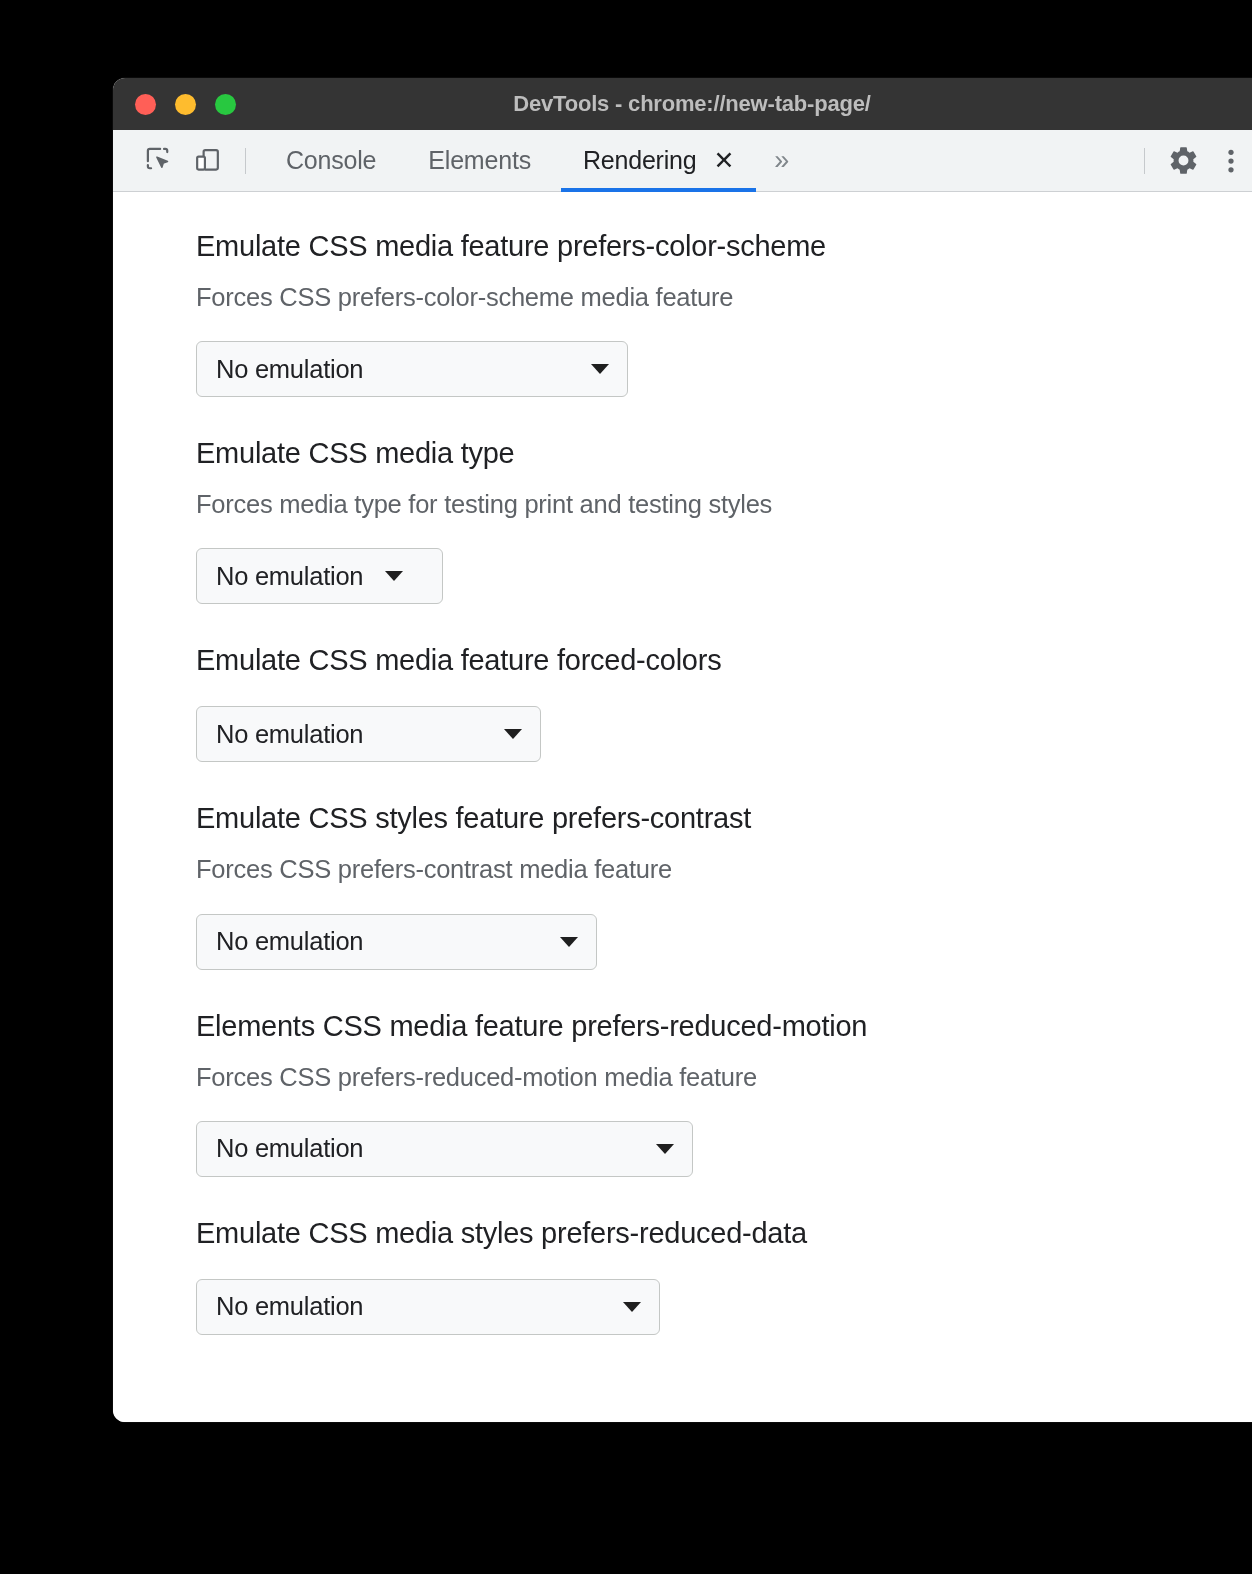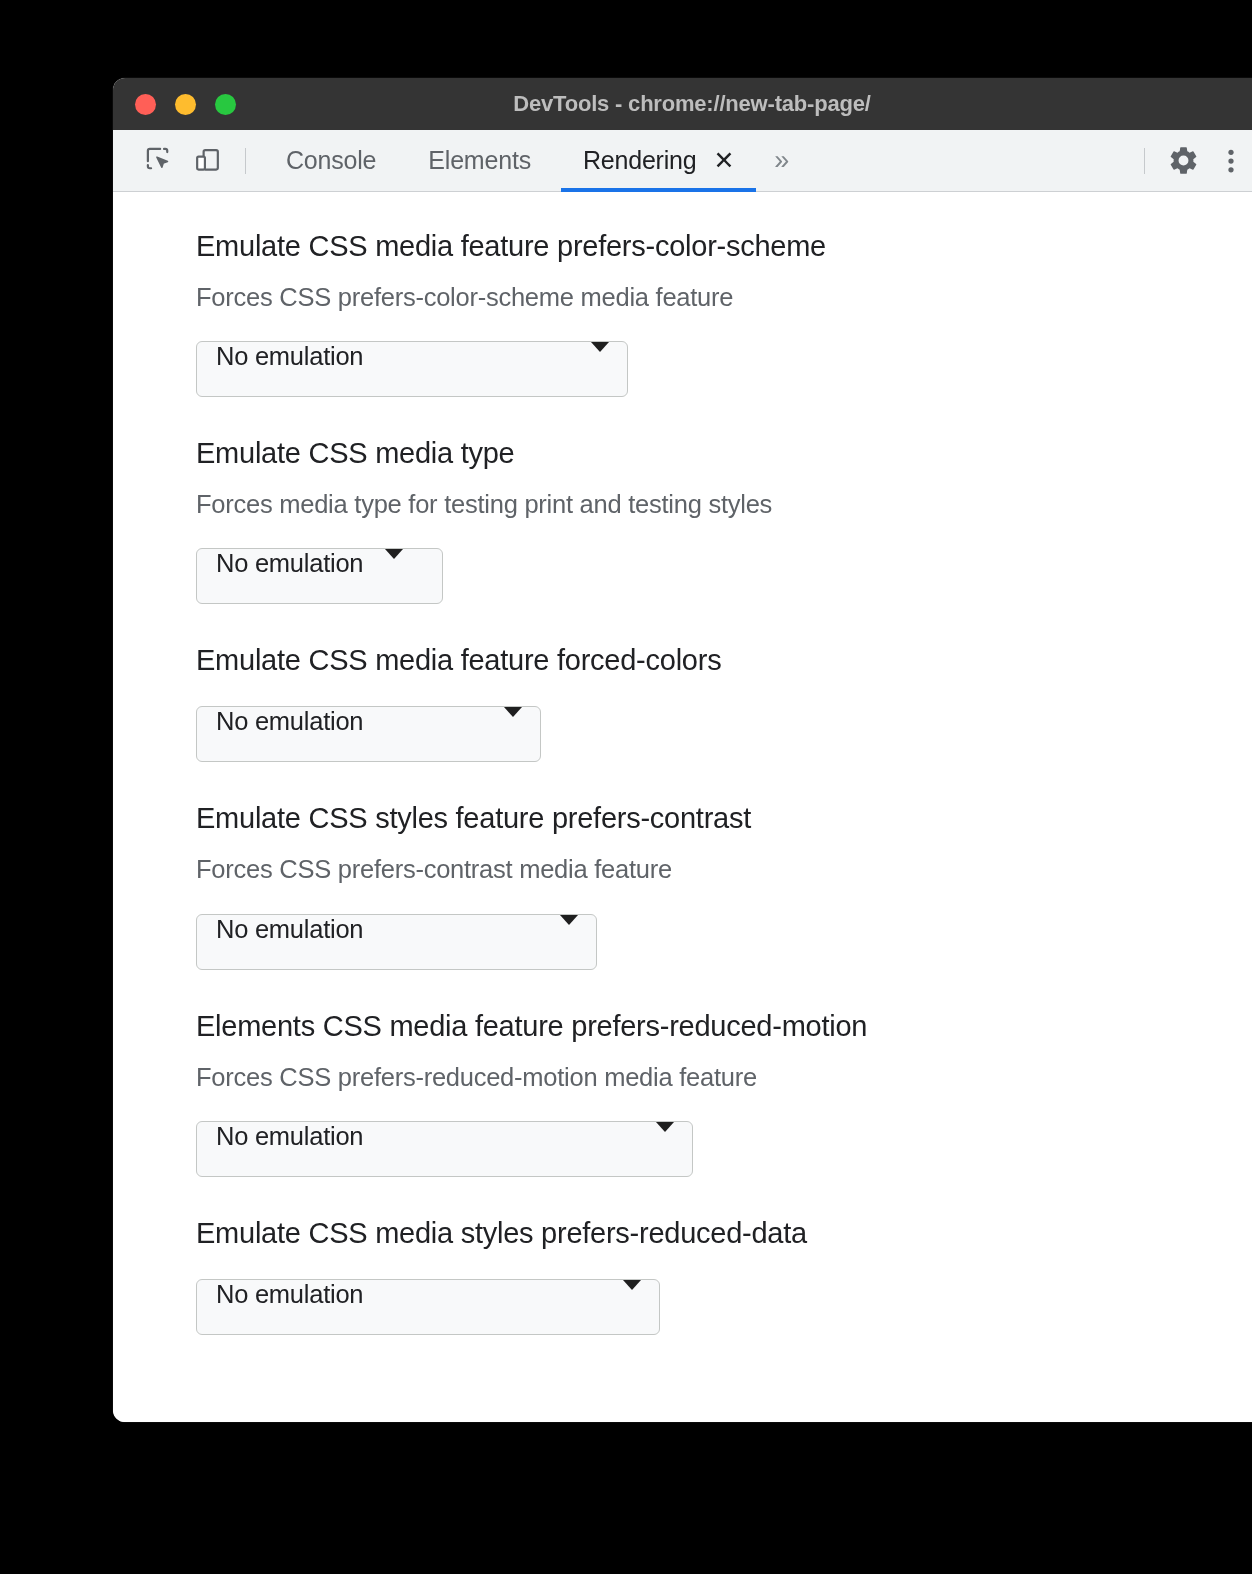--- a/index.html
+++ b/index.html
@@ -169,20 +169,21 @@
     letter-spacing: -0.25px;
     white-space: nowrap;
     margin-top: 14px;
   }
   .select-wrap {
     margin-top: 26px;
   }
   .select {
     position: relative;
     display: inline-flex;
+    align-items: center;
     height: 56px;
     background: #f8f9fa;
     border: 1px solid #c4c7c5;
     border-radius: 6px;
     padding: 0 18px 0 19px;
     cursor: pointer;
     user-select: none;
   }
   .select-value {
     font-size: 25.5px;

